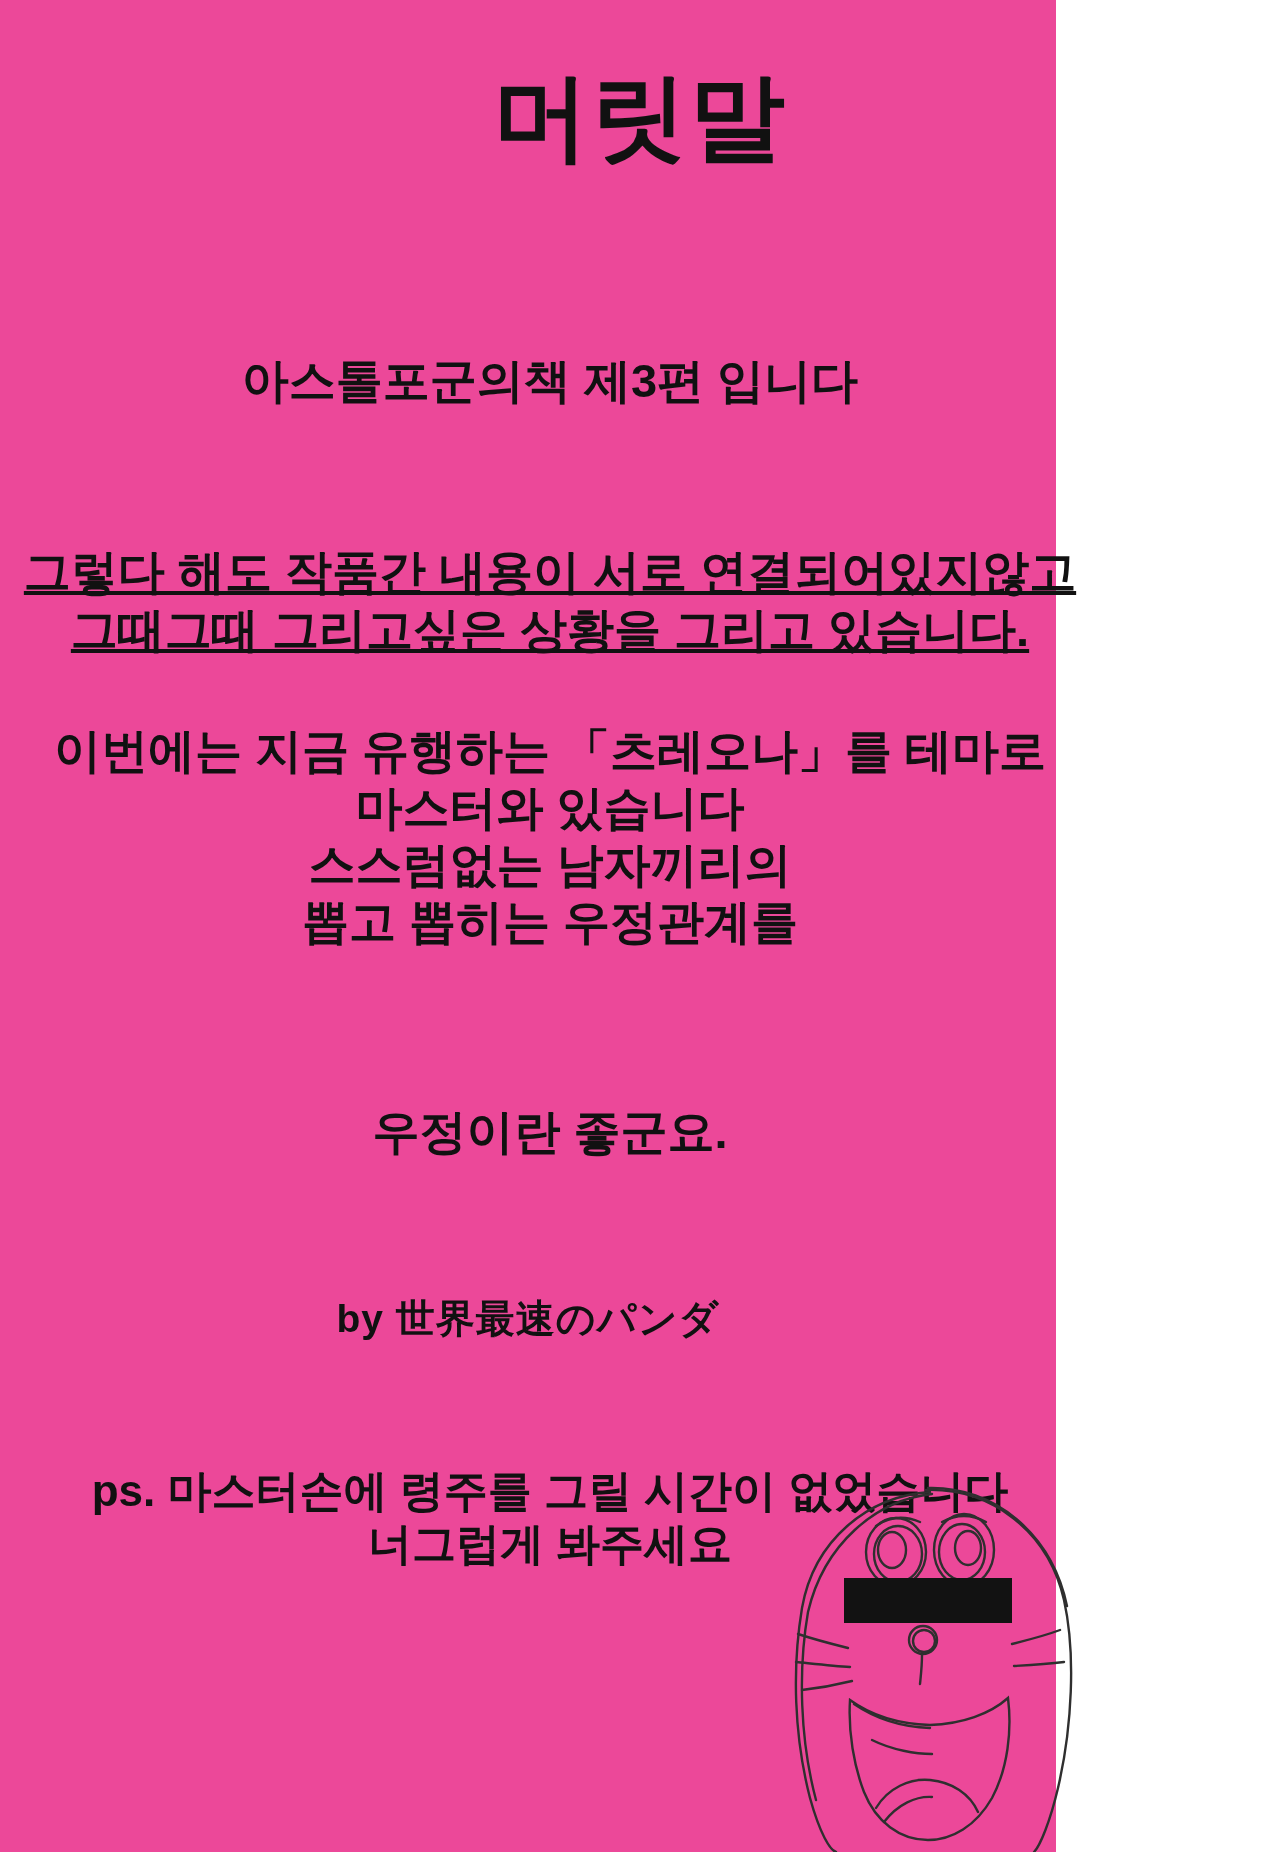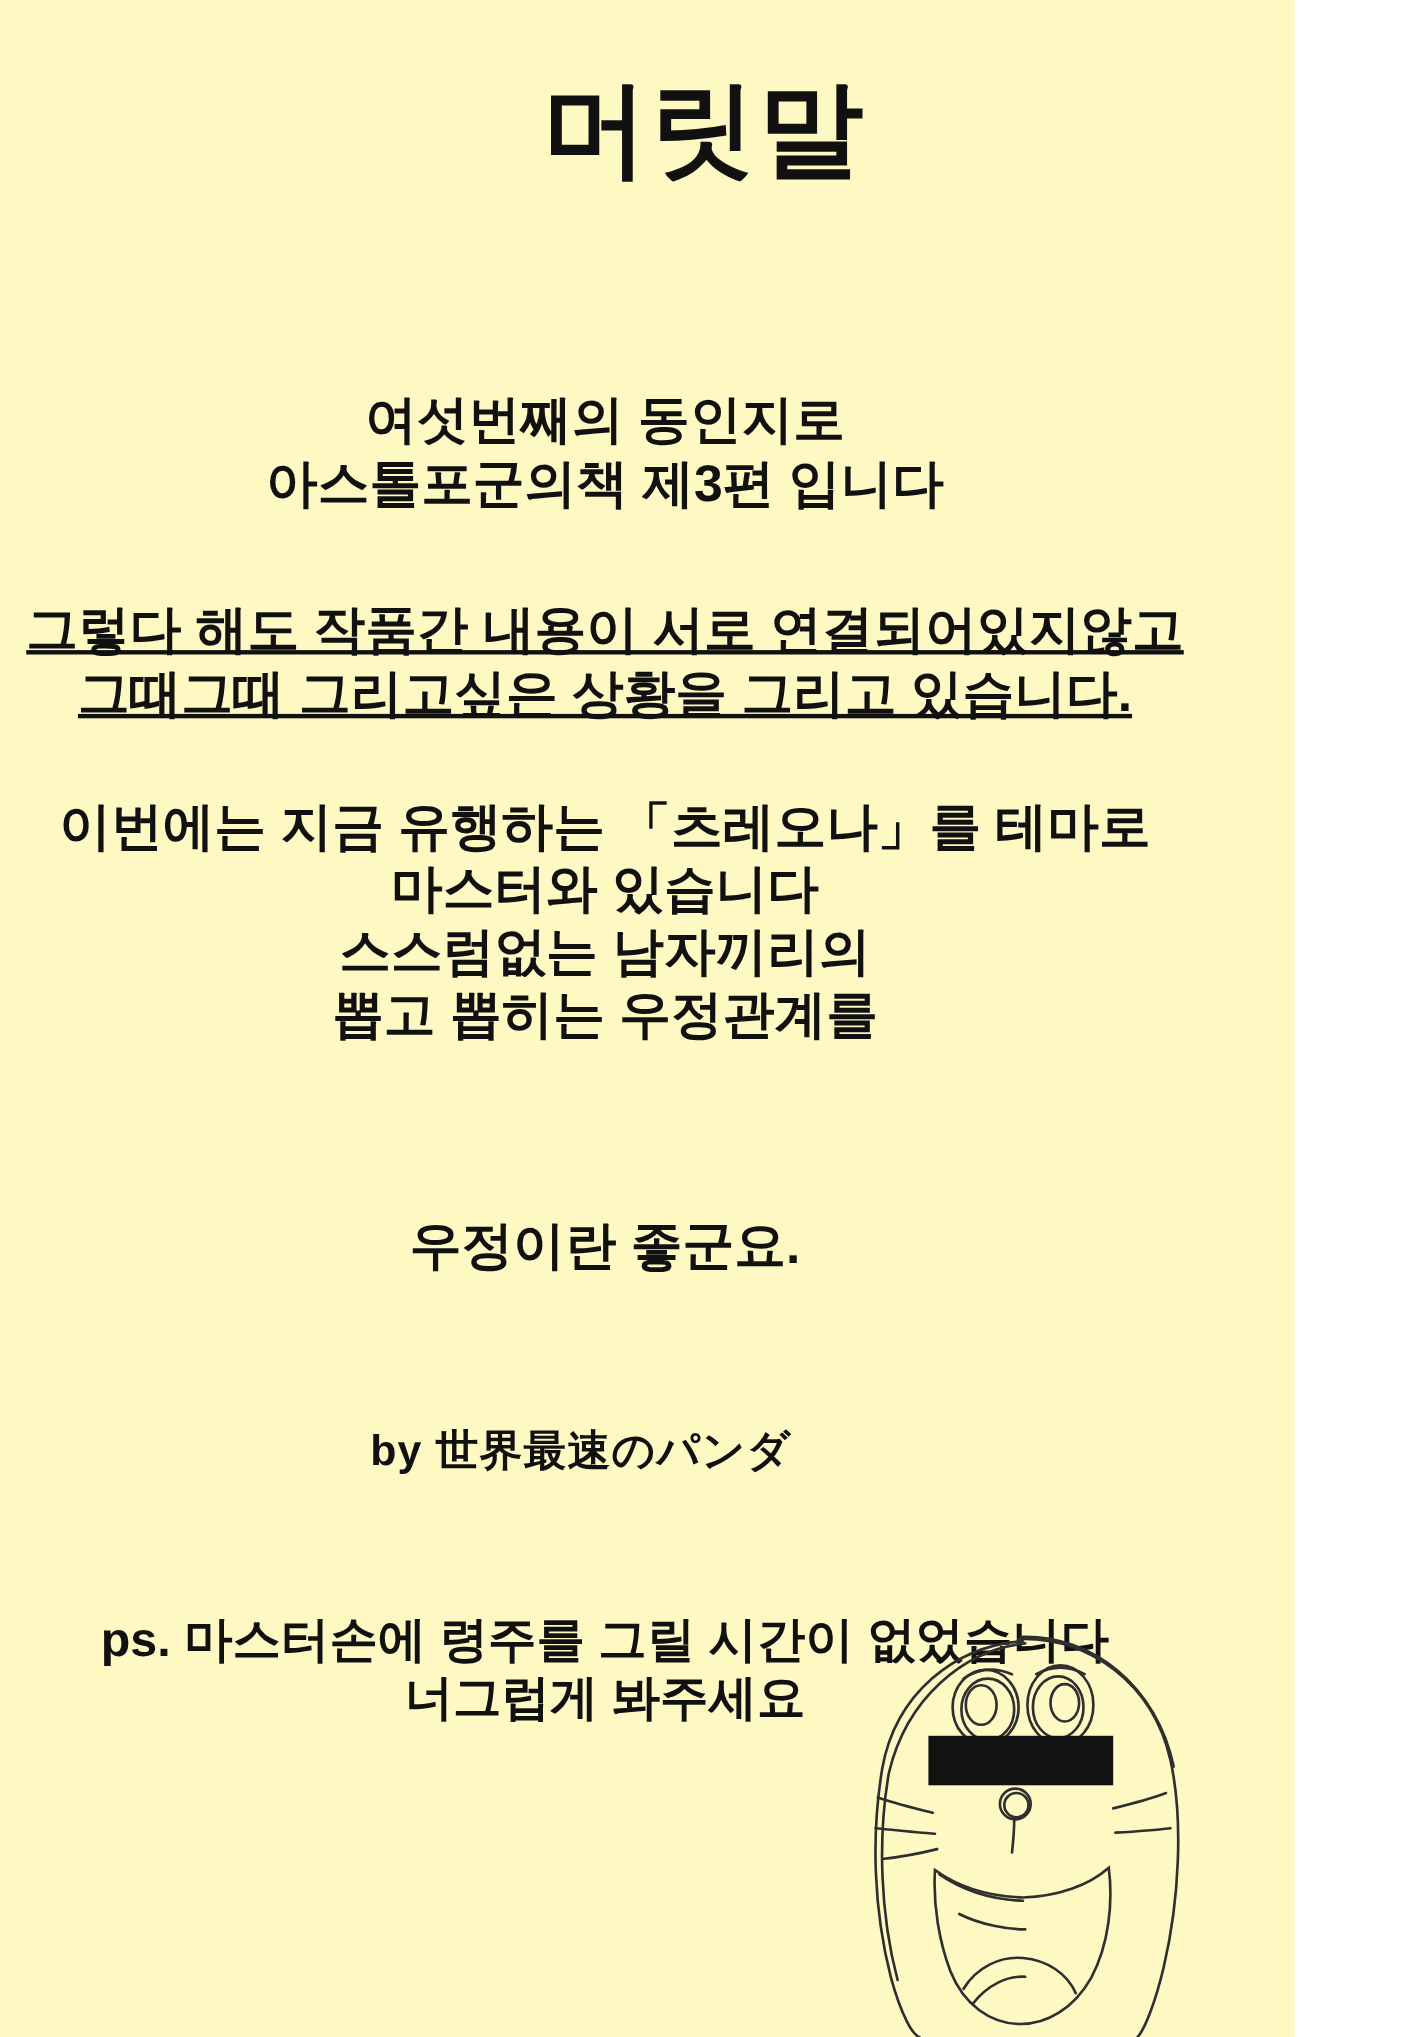--- a/index.html
+++ b/index.html
@@ -4,21 +4,21 @@
 <style>
   * { margin:0; padding:0; box-sizing:border-box; }
   html, body { width:1280px; height:1852px; }
   body {
     background:#ffffff;
     color:#111111;
     font-family:"Liberation Sans","DejaVu Sans",sans-serif;
     position:relative;
     overflow:hidden;
   }
-  .page { position:absolute; left:0; top:0; width:1177px; height:1852px; background:#fef9c3; }
+  .page { position:absolute; left:0; top:0; width:1056px; height:1852px; background:#ec4899; }
 
   .title {
     position:absolute; top:54px; left:0; width:1280px;
     text-align:center; font-size:96px; font-weight:700; letter-spacing:2px;
   }
 
   .column {
     position:absolute; left:0; width:1100px;
     text-align:center; font-weight:700;
   }
@@ -41,21 +41,20 @@
   }
 </style>
 </head>
 <body>
 
 <div class="page">
 
   <h1 class="title">머릿말</h1>
 
   <div class="column p1">
-    <span class="line">여섯번째의 동인지로</span>
     <span class="line">아스톨포군의책 제3편 입니다</span>
   </div>
 
   <div class="column p2">
     <span class="line">그렇다 해도 작품간 내용이 서로 연결되어있지않고</span>
     <span class="line">그때그때 그리고싶은 상황을 그리고 있습니다.</span>
   </div>
 
   <div class="column p3">
     <span class="line">이번에는 지금 유행하는 「츠레오나」를 테마로</span>

